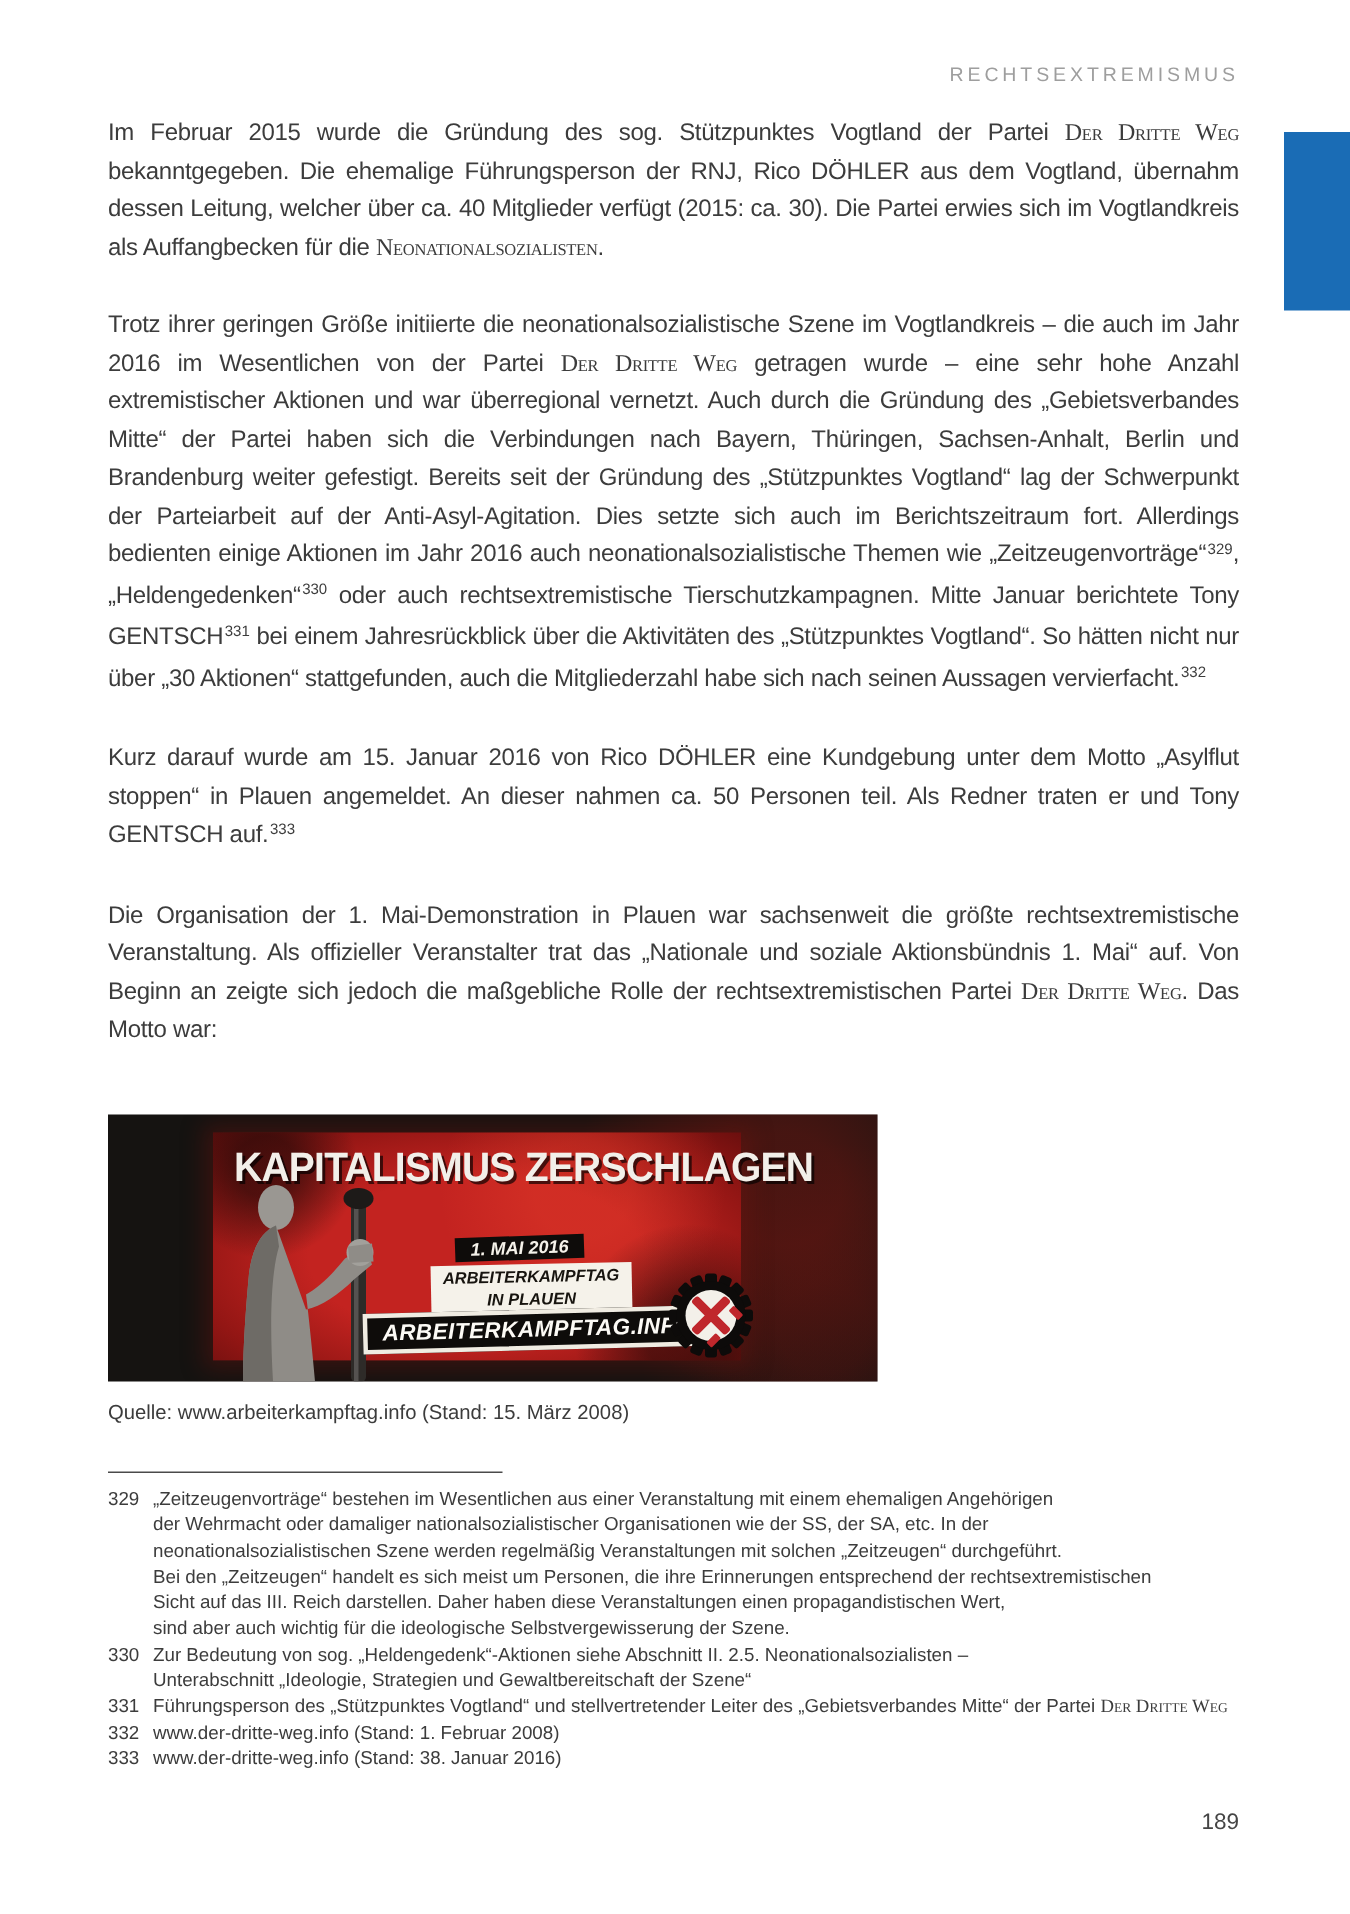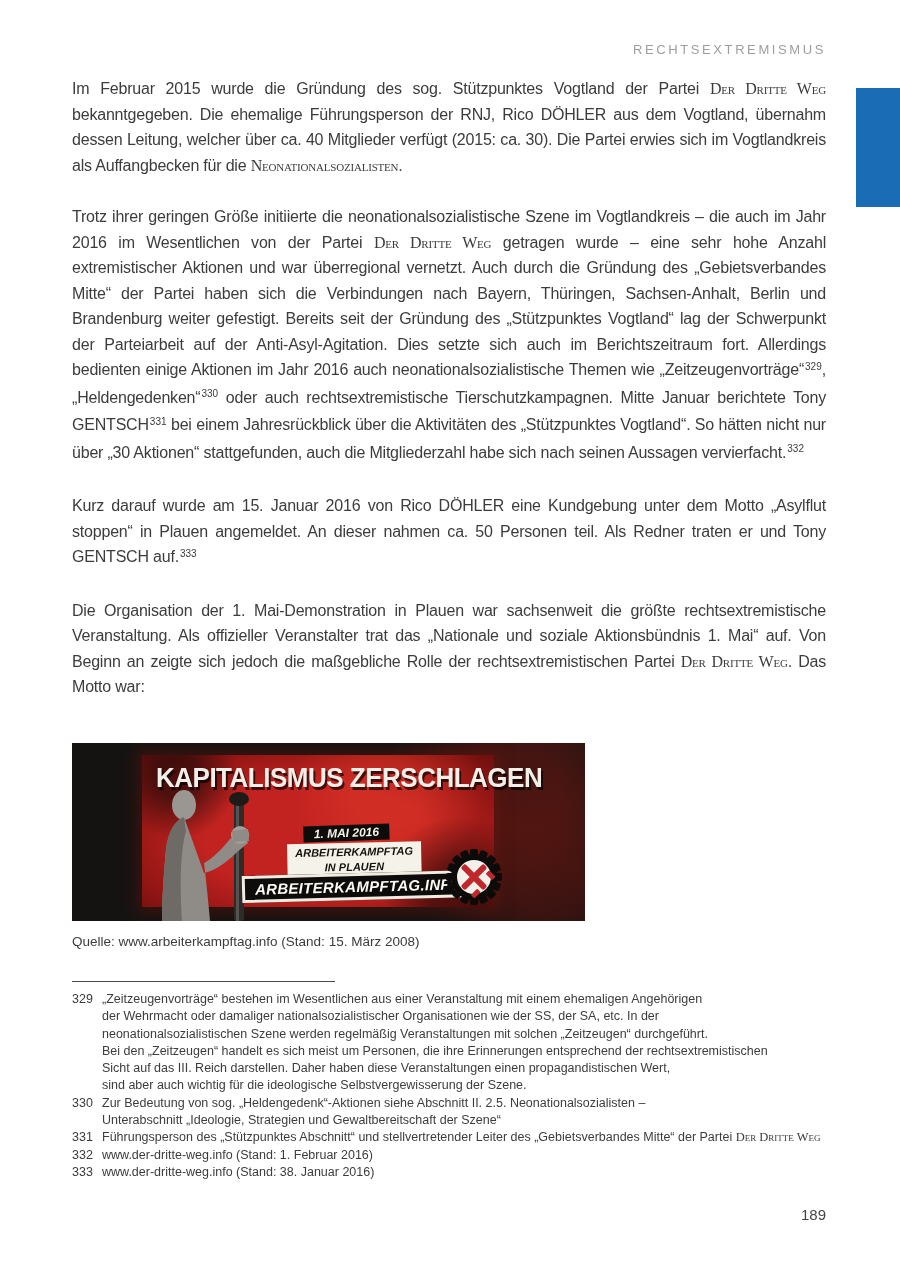--- a/index.html
+++ b/index.html
@@ -169,25 +169,25 @@
 Sicht auf das III. Reich darstellen. Daher haben diese Veranstaltungen einen propagandistischen Wert,
 sind aber auch wichtig für die ideologische Selbstvergewisserung der Szene.</span>
   </div>
   <div class="fn">
     <span class="fn-num">330</span>
     <span class="fn-text">Zur Bedeutung von sog. „Heldengedenk“-Aktionen siehe Abschnitt II. 2.5. Neonationalsozialisten –
 Unterabschnitt „Ideologie, Strategien und Gewaltbereitschaft der Szene“</span>
   </div>
   <div class="fn">
     <span class="fn-num">331</span>
-    <span class="fn-text"><span>Führungsperson des „Stützpunktes Abschnitt“ und stellvertretender Leiter des „Gebietsverbandes Mitte“ der Partei </span><span class="sc">Der Dritte Weg</span></span>
+    <span class="fn-text"><span>Führungsperson des „Stützpunktes Vogtland“ und stellvertretender Leiter des „Gebietsverbandes Mitte“ der Partei </span><span class="sc">Der Dritte Weg</span></span>
   </div>
   <div class="fn">
     <span class="fn-num">332</span>
-    <span class="fn-text">www.der-dritte-weg.info (Stand: 1. Februar 2016)</span>
+    <span class="fn-text">www.der-dritte-weg.info (Stand: 1. Februar 2008)</span>
   </div>
   <div class="fn">
     <span class="fn-num">333</span>
     <span class="fn-text">www.der-dritte-weg.info (Stand: 38. Januar 2016)</span>
   </div>
 </div>
 
 <div class="page-number">189</div>
 
 </body></html>

